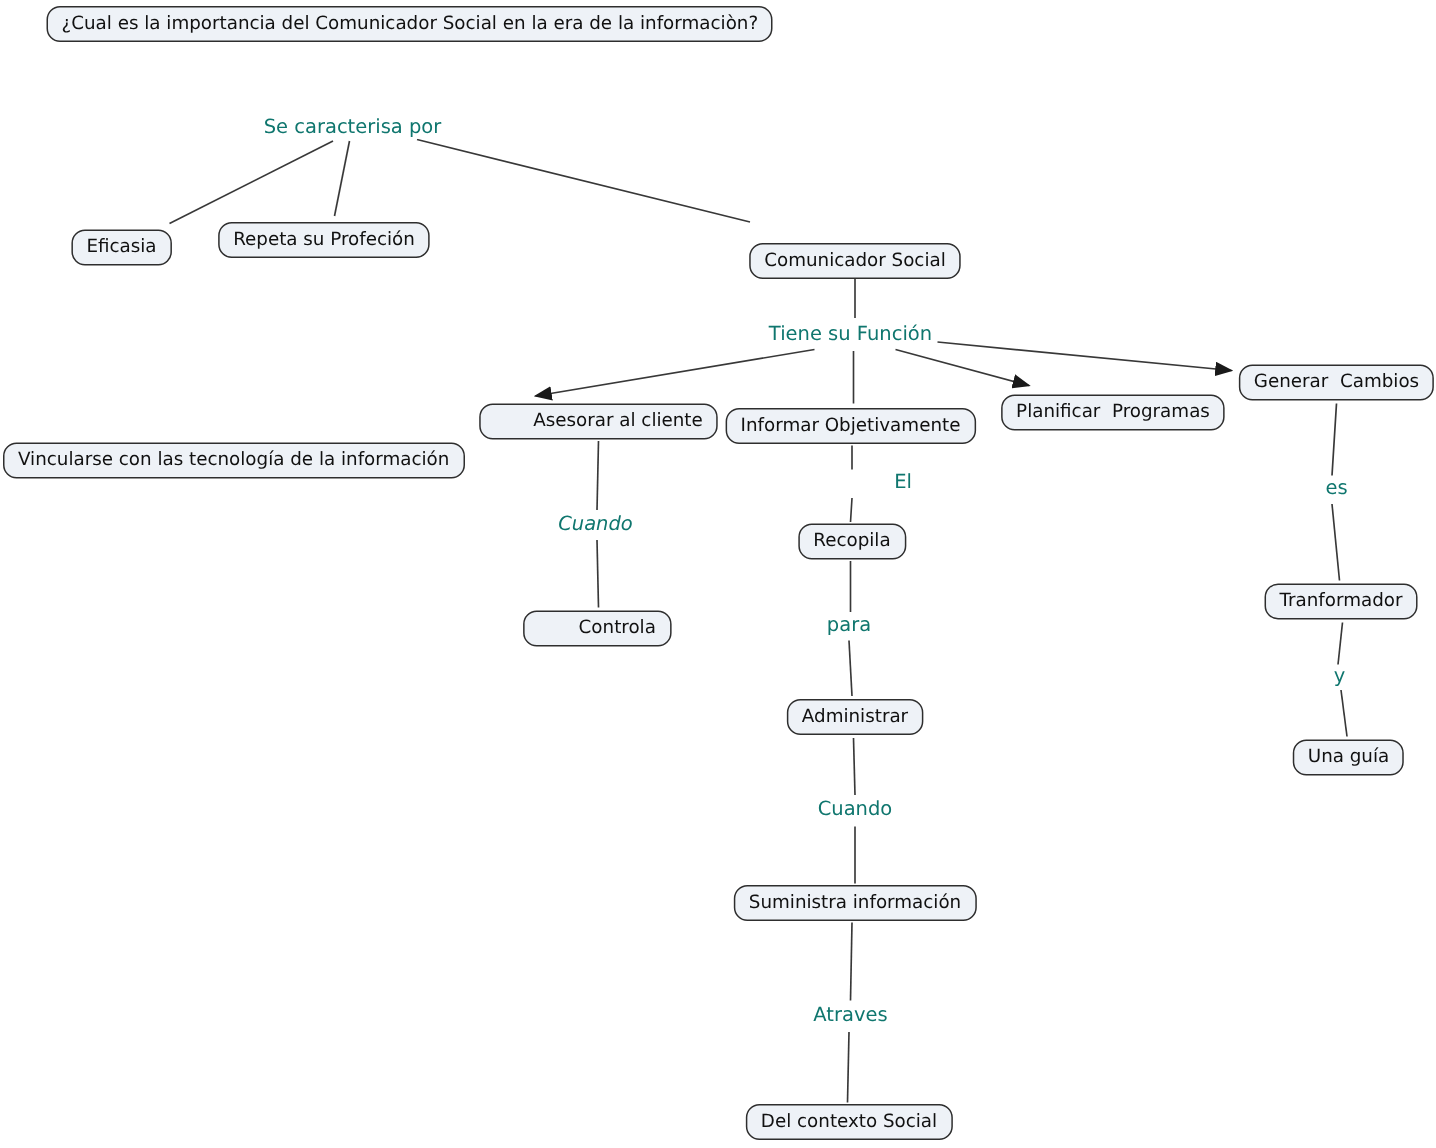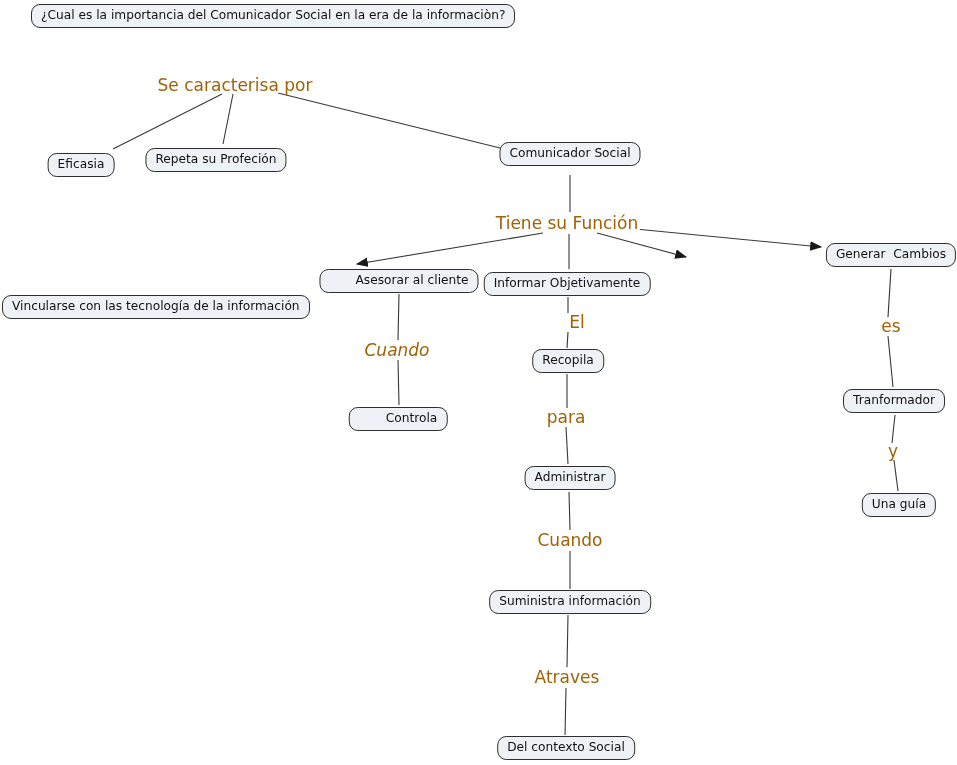--- a/index.html
+++ b/index.html
@@ -38,23 +38,23 @@
     white-space: pre;
     z-index: 2;
     box-sizing: border-box;
   }
   .node.anchor-left {
     transform: translate(0, -50%);
   }
   .link-label {
     position: absolute;
     transform: translate(-50%, -50%);
-    font-size: 17px;
+    font-size: 13px;
     line-height: 15px;
-    color: #a16207;
+    color: #0f766e;
     white-space: pre;
     background: #ffffff;
     padding: 0 2px;
     z-index: 2;
   }
 </style>
 </head>
 <body>
 
 <div id="canvas">
@@ -92,38 +92,39 @@
   </svg>
 
   <div class="node anchor-left" style="left:31px; top:16px;">¿Cual es la importancia del Comunicador Social en la era de la informaciòn?</div>
 
   <div class="link-label" style="left:235px; top:85px;">Se caracterisa por</div>
 
   <div class="node" style="left:81px; top:165px;">Eficasia</div>
 
   <div class="node" style="left:216px; top:160px;">Repeta su Profeción</div>
 
-  <div class="node" style="left:570px; top:154px;">Comunicador Social</div>
+  <div class="node" style="left:570px; top:174px;">Comunicador Social</div>
 
   <div class="link-label" style="left:567px; top:223px;">Tiene su Función</div>
 
   <div class="node" style="left:399px; top:281px;padding-left:35px;">Asesorar al cliente</div>
 
   <div class="node" style="left:567px; top:284px;">Informar Objetivamente</div>
 
+  <div class="node" style="left:742px; top:275px;">Planificar  Programas</div>
 
   <div class="node anchor-left" style="left:2px; top:307px;">Vincularse con las tecnología de la información</div>
 
   <div class="node" style="left:891px; top:255px;">Generar  Cambios</div>
 
   <div class="link-label" style="left:397px; top:350px;font-style:italic;">Cuando</div>
 
   <div class="node" style="left:398px; top:419px;padding-left:36px;">Controla</div>
 
-  <div class="link-label" style="left:577px; top:322px;">El</div>
+  <div class="link-label" style="left:602px; top:322px;">El</div>
 
   <div class="node" style="left:568px; top:361px;">Recopila</div>
 
   <div class="link-label" style="left:566px; top:417px;">para</div>
 
   <div class="node" style="left:570px; top:478px;">Administrar</div>
 
   <div class="link-label" style="left:570px; top:540px;">Cuando</div>
 
   <div class="node" style="left:570px; top:602px;">Suministra información</div>

